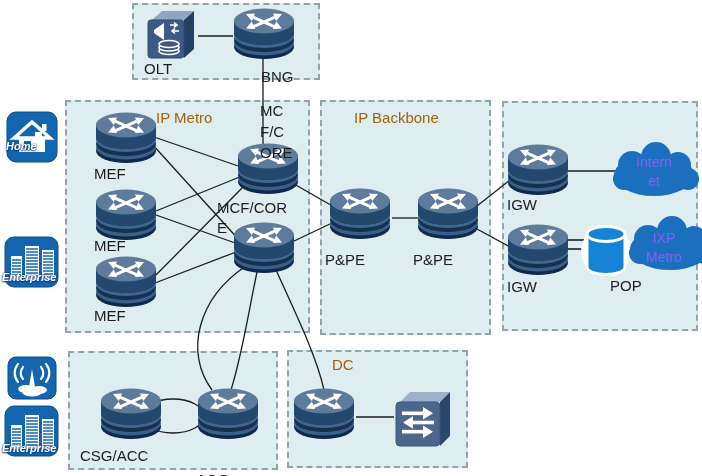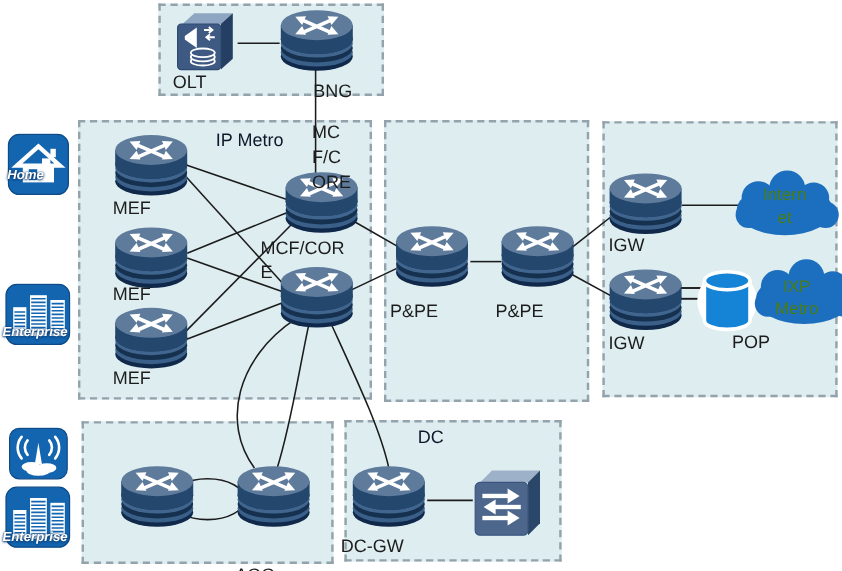--- a/index.html
+++ b/index.html
@@ -1,42 +1,43 @@
 <!DOCTYPE html>
 <html><head>
 <meta charset="utf-8">
 <style>
   html,body{margin:0;padding:0;background:#fff;}
   #stage{position:relative;width:702px;height:476px;background:#fff;overflow:hidden;
          font-family:"Liberation Sans","DejaVu Sans",sans-serif;}
   .gbox{position:absolute;background:#deedf0;border:2px dashed #93a2ab;box-sizing:border-box;z-index:1;}
-  .glabel{position:absolute;z-index:2;font-size:15px;color:#0f172a;text-align:center;}
+  .glabel{position:absolute;z-index:2;font-size:15px;color:#a16207;}
   svg.wires{position:absolute;left:0;top:0;z-index:5;}
   .node{position:absolute;z-index:10;line-height:0;}
   .dlabel{position:absolute;z-index:12;font-size:15px;color:#1c1c1c;
           white-space:pre-line;line-height:20px;}
-  .clabel{position:absolute;z-index:12;font-size:14px;color:#4d7c0f;text-align:center;
+  .clabel{position:absolute;z-index:12;font-size:14px;color:#8b5cf6;text-align:center;
           white-space:pre-line;line-height:19px;}
   .sideicon{position:absolute;z-index:10;line-height:0;}
   .silabel{position:absolute;z-index:13;font-size:11px;font-style:italic;font-weight:bold;color:#fff;
            text-align:left;text-shadow:0 1px 2px #0d3a6e,0 0 2px #0d3a6e;}
 </style>
 </head>
 <body>
 
 <div id="stage">
 
   <div class="gbox" style="left:132px;top:3px;width:188px;height:77px"></div>
   <div class="gbox" style="left:65px;top:100px;width:245px;height:233px"></div>
   <div class="gbox" style="left:320px;top:100px;width:171px;height:235px"></div>
   <div class="gbox" style="left:502px;top:101px;width:196px;height:230px"></div>
   <div class="gbox" style="left:68px;top:351px;width:210px;height:119px"></div>
   <div class="gbox" style="left:287px;top:350px;width:181px;height:118px"></div>
 
   <div class="glabel" style="left:156px;top:109px;width:104px">IP Metro</div>
+  <div class="glabel" style="left:354px;top:109px;width:104px">IP Backbone</div>
   <div class="glabel" style="left:332px;top:356px;width:54px">DC</div>
 
   <svg class="wires" width="702" height="476" viewBox="0 0 702 476">
     <g stroke="#1c1c1c" stroke-width="1.3" fill="none">
       <path d="M198,36 H233"></path>
       <path d="M263,58 V150"></path>
       <path d="M154,137 L244,168"></path>
       <path d="M152,144 L240,241"></path>
       <path d="M156,211 L242,176"></path>
       <path d="M156,215 L238,244"></path>
@@ -329,22 +330,22 @@
   <div class="dlabel" style="left:217px;top:198px;width:100px">MCF/COR
 E</div>
   <div class="dlabel" style="left:260px;top:100px;width:50px;line-height:21px">MC
 F/C
 ORE</div>
   <div class="dlabel" style="left:325px;top:250px;width:62px">P&amp;PE</div>
   <div class="dlabel" style="left:413px;top:250px;width:62px">P&amp;PE</div>
   <div class="dlabel" style="left:507px;top:195px;width:62px">IGW</div>
   <div class="dlabel" style="left:507px;top:277px;width:62px">IGW</div>
   <div class="dlabel" style="left:610px;top:276px;width:52px">POP</div>
+  <div class="dlabel" style="left:80px;top:446px;width:85px">CSG/ACC</div>
   <div class="dlabel" style="left:196px;top:470px;width:60px">AGG</div>
-  <div class="dlabel" style="left:284px;top:446px;width:80px">DC-GW</div>
 
   <div class="sideicon" style="left:6px;top:111px"><span><svg width="52" height="52" viewBox="0 0 52 52">
           <rect x="1" y="1" width="50" height="50" rx="9" fill="#1365b0" stroke="#0d4a86"></rect>
           <polygon points="8,27 26,11 44,27" fill="none" stroke="#fff" stroke-width="3.5"></polygon>
           <rect x="36" y="13" width="4.5" height="7" fill="#fff"></rect>
           <rect x="13" y="27" width="26" height="14" fill="#fff"></rect>
           <rect x="18" y="30" width="7" height="9" fill="#1365b0"></rect>
           <rect x="29" y="21" width="7" height="5" fill="#fff"></rect>
         </svg></span></div>
   <div class="silabel" style="left:6px;top:140px;width:52px">Home</div>

